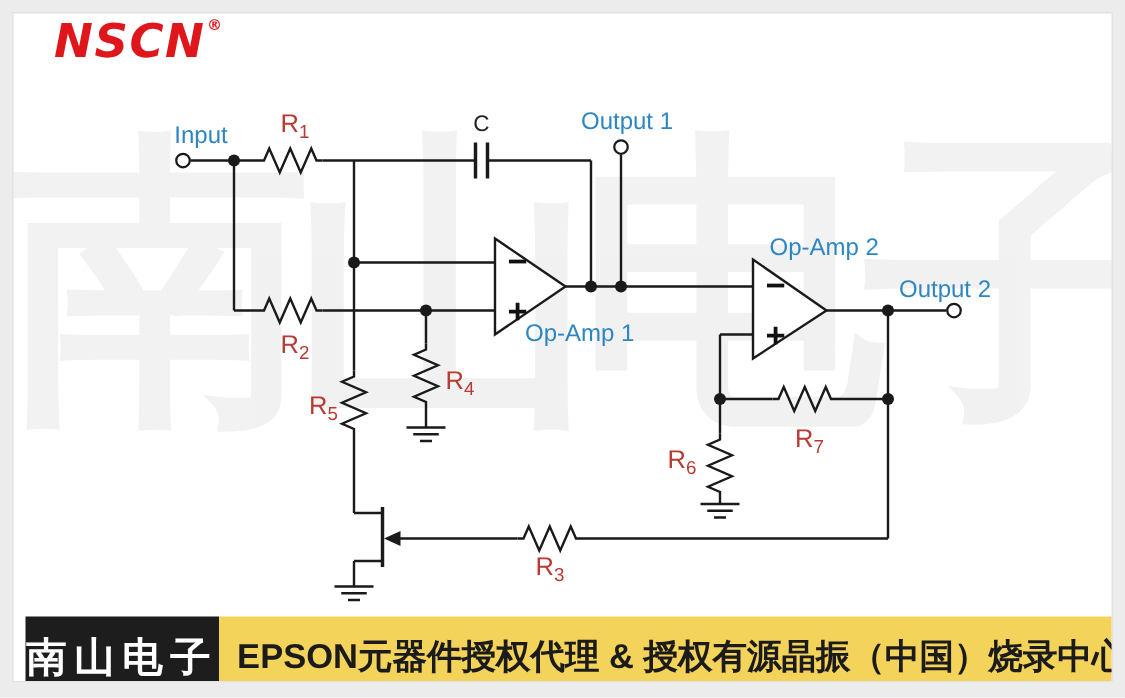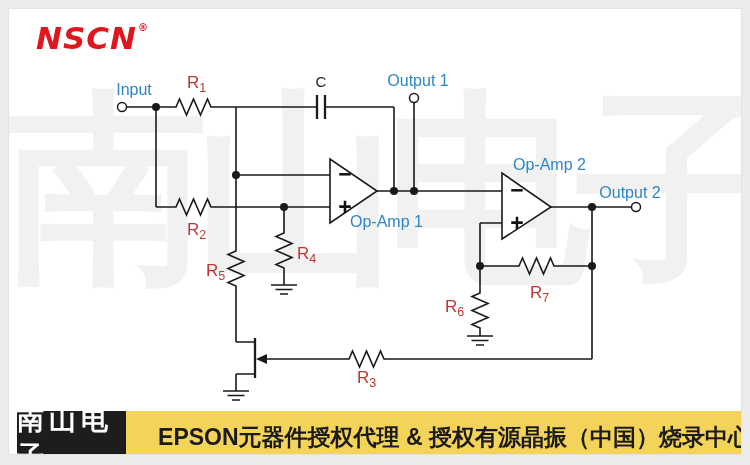--- a/index.html
+++ b/index.html
@@ -15,21 +15,21 @@
     background:#ffffff;border:1px solid #e2e2e2;overflow:hidden;
   }
   .watermark{
     position:absolute;left:-6px;top:78px;width:760px;
     font-family:"DejaVu Sans",sans-serif;font-weight:700;
     font-size:205px;line-height:1;letter-spacing:-14px;
     color:#000;opacity:0.05;white-space:nowrap;pointer-events:none;
     user-select:none;
   }
   .logo{
-    position:absolute;left:27px;top:14px;
+    position:absolute;left:27px;top:4px;
     color:var(--accent-red);
     font-family:"DejaVu Sans",sans-serif;
     font-weight:900;font-style:italic;
     font-size:31px;letter-spacing:1px;line-height:1;
   }
   .logo sup{font-size:10px;font-style:normal;vertical-align:18px;margin-left:1px;}
   svg.circuit{position:absolute;left:0;top:0;width:750px;height:465px;}
   .wire{stroke:var(--wire);stroke-width:1.6;fill:none;}
   .thick{stroke:var(--wire);stroke-width:2.3;fill:none;}
   .comp{stroke:var(--wire);stroke-width:1.6;fill:none;stroke-linejoin:miter;}
@@ -44,21 +44,21 @@
   .t-black{fill:#222;font-size:15px;}
   .t-sign{fill:#111;font-size:23px;font-weight:900;}
   .footer{position:absolute;left:8px;top:402px;width:734px;height:53px;display:flex;}
   .footer-brand{
     width:168px;height:53px;background:var(--footer-black);color:#fff;
     display:flex;align-items:center;justify-content:center;
     font-size:27px;font-weight:bold;letter-spacing:5px;
   }
   .footer-tagline{
     flex:1;height:53px;background:var(--footer-yellow);color:#1b1b1b;
-    display:flex;align-items:center;padding-left:32px;
+    display:flex;align-items:center;padding-left:12px;
     font-size:23px;font-weight:600;white-space:nowrap;
   }
 </style>
 </head>
 <body>
 
 <div class="stage">
   <div class="card">
 
     <div class="watermark">南山电子</div>

